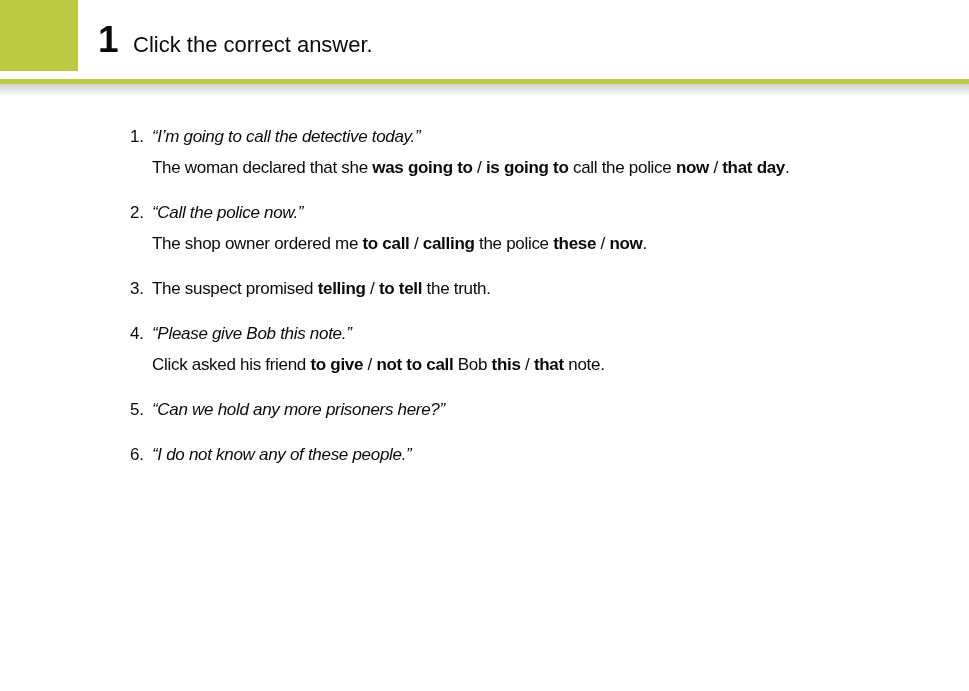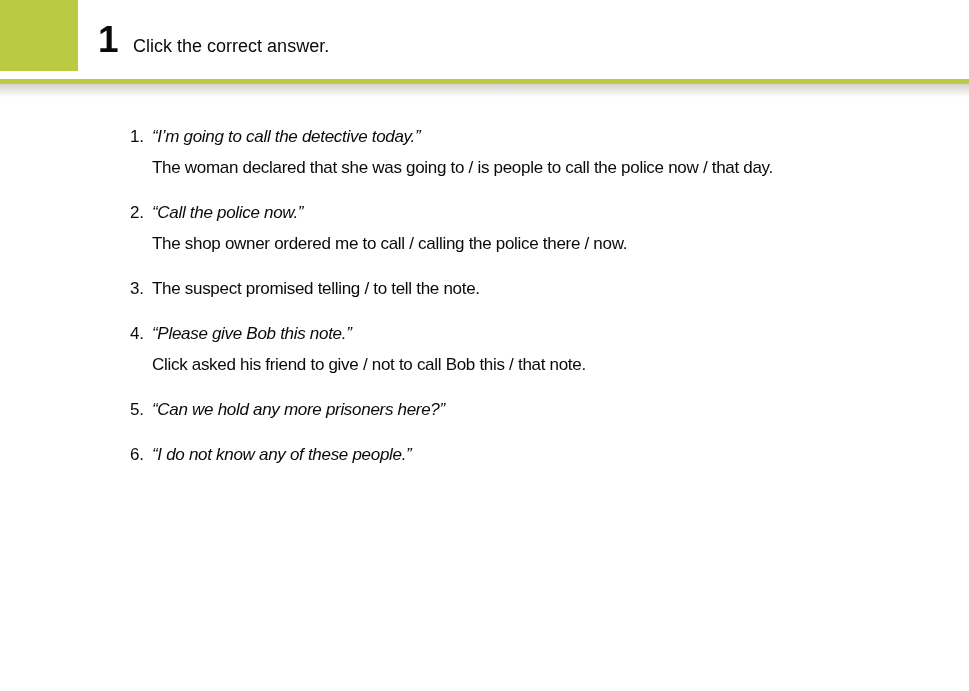--- a/index.html
+++ b/index.html
@@ -29,21 +29,21 @@
     gap: 15px;
     padding-top: 21px;
   }
   .exercise-number {
     font-size: 37px;
     font-weight: bold;
     line-height: 1;
     letter-spacing: -0.5px;
   }
   .instruction-text {
-    font-size: 18px;
+    font-size: 22px;
     line-height: 1;
   }
   .divider {
     position: absolute;
     top: 79px; left: 0;
     width: 100%; height: 5px;
   }
   .divider-shadow {
     position: absolute;
     top: 84px; left: 0;
@@ -68,53 +68,53 @@
     letter-spacing: -0.3px;
   }
   .q-num {
     position: absolute;
     left: 130px;
     top: 0;
   }
   .q-quote { white-space: nowrap; font-style: italic; }
   .q-answer { white-space: nowrap; }
   .option {
-    font-weight: normal;
+    font-weight: bold;
     cursor: pointer;
   }
 </style>
 </head>
 <body>
 
 <div class="corner-square" style="background-color: rgb(187, 201, 67);"></div>
 
 <div class="header-row">
   <span class="exercise-number">1</span>
   <span class="instruction-text">Click the correct answer.</span>
 </div>
 
 <div class="divider" style="background-color: rgb(187, 201, 67);"></div>
 <div class="divider-shadow"></div>
 
 <div class="question-list">
   <div class="question">
     <span class="q-num">1.</span>
     <div class="q-quote">“I’m going to call the detective today.”</div>
-    <div class="q-answer"><span>The woman declared that she </span><span class="option">was going to</span><span> / </span><span class="option">is people to</span><span> call the police </span><span class="option">now</span><span> / </span><span class="option">that day</span><span>.</span></div>
+    <div class="q-answer"><span>The woman declared that she </span><span class="option">was going to</span><span> / </span><span class="option">is going to</span><span> call the police </span><span class="option">now</span><span> / </span><span class="option">that day</span><span>.</span></div>
   </div>
 
   <div class="question">
     <span class="q-num">2.</span>
     <div class="q-quote">“Call the police now.”</div>
-    <div class="q-answer"><span>The shop owner ordered me </span><span class="option">to call</span><span> / </span><span class="option">calling</span><span> the police </span><span class="option">there</span><span> / </span><span class="option">now</span><span>.</span></div>
+    <div class="q-answer"><span>The shop owner ordered me </span><span class="option">to call</span><span> / </span><span class="option">calling</span><span> the police </span><span class="option">these</span><span> / </span><span class="option">now</span><span>.</span></div>
   </div>
 
   <div class="question">
     <span class="q-num">3.</span>
-    <div class="q-answer"><span>The suspect promised </span><span class="option">telling</span><span> / </span><span class="option">to tell</span><span> the note.</span></div>
+    <div class="q-answer"><span>The suspect promised </span><span class="option">telling</span><span> / </span><span class="option">to tell</span><span> the truth.</span></div>
   </div>
 
   <div class="question">
     <span class="q-num">4.</span>
     <div class="q-quote">“Please give Bob this note.”</div>
     <div class="q-answer"><span>Click asked his friend </span><span class="option">to give</span><span> / </span><span class="option">not to call</span><span> Bob </span><span class="option">this</span><span> / </span><span class="option">that</span><span> note.</span></div>
   </div>
 
   <div class="question">
     <span class="q-num">5.</span>

